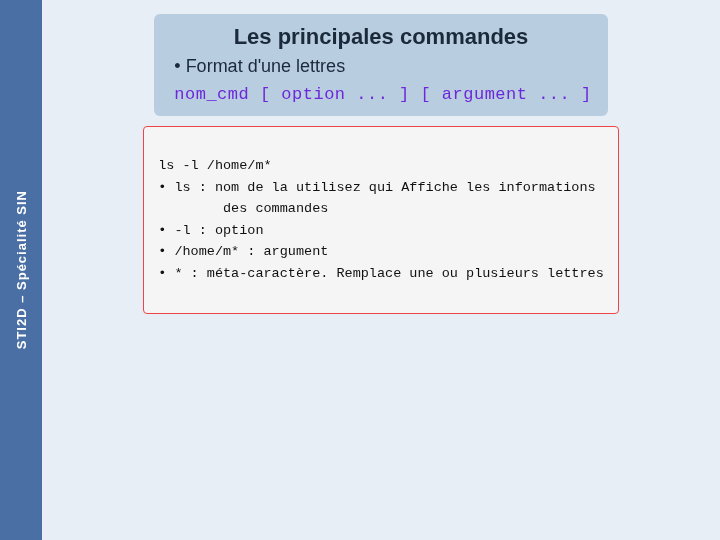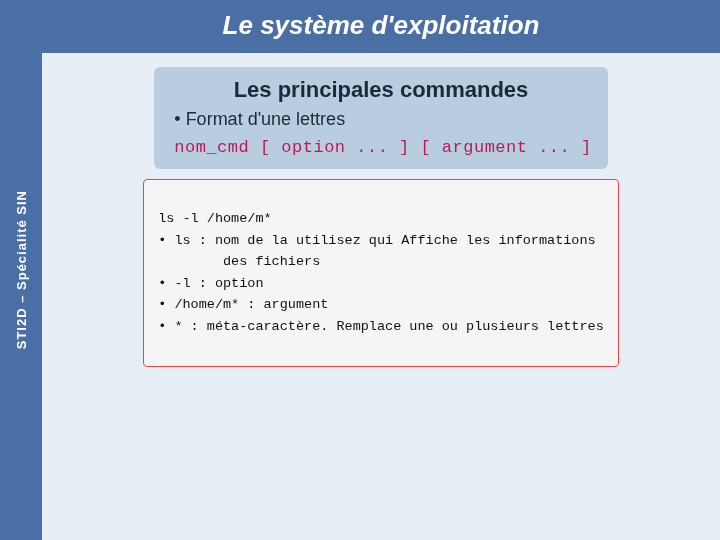--- a/index.html
+++ b/index.html
@@ -85,21 +85,21 @@
 
     #section-subtitle {
       font-size: 18px;
       color: #1a2a3a;
       margin-left: 4px;
     }
 
     
     #command-format-line {
       font-size: 17px;
-      color: #be185d;
+      color: #6d28d9;
       font-family: 'Courier New', monospace;
       margin-top: 2px;
       margin-left: 4px;
       letter-spacing: 0.5px;
     }
 
     
     #code-box {
       background: #f5f5f5;
       border: 1px solid #ef4444;
@@ -134,38 +134,35 @@
   </style>
 </head>
 <body>
 
 <div id="sidebar">
   <span id="sidebar-text">STI2D – Spécialité SIN</span>
 </div>
 
 <div id="main">
 
-  <div id="header">
-    <span id="header-title">Le système d'exploitation</span>
-  </div>
 
   <div id="content">
 
     <div id="section-title-card">
       <span id="section-title">Les principales commandes</span>
       <span id="section-subtitle">
         • <span>Format d'une lettres</span>
       </span>
       <span id="command-format-line">nom_cmd [ option ... ] [ argument ... ]</span>
     </div>
 
     <div id="code-box">
       <div class="code-line">ls -l /home/m*</div>
       <div class="code-line">• ls : nom de la utilisez qui Affiche les informations</div>
-      <div class="code-line">        des fichiers</div>
+      <div class="code-line">        des commandes</div>
       <div class="code-line">• -l : option</div>
       <div class="code-line">• /home/m* : argument</div>
       <div class="code-line">• * : méta-caractère. Remplace une ou plusieurs lettres</div>
     </div>
 
 
   </div>
 </div>
 
 </body></html>

